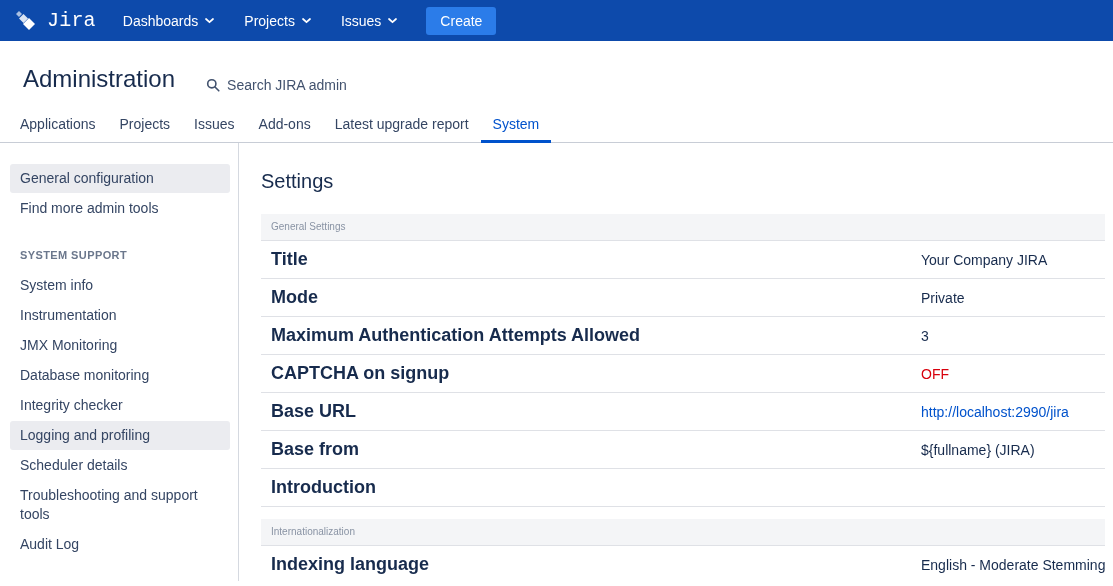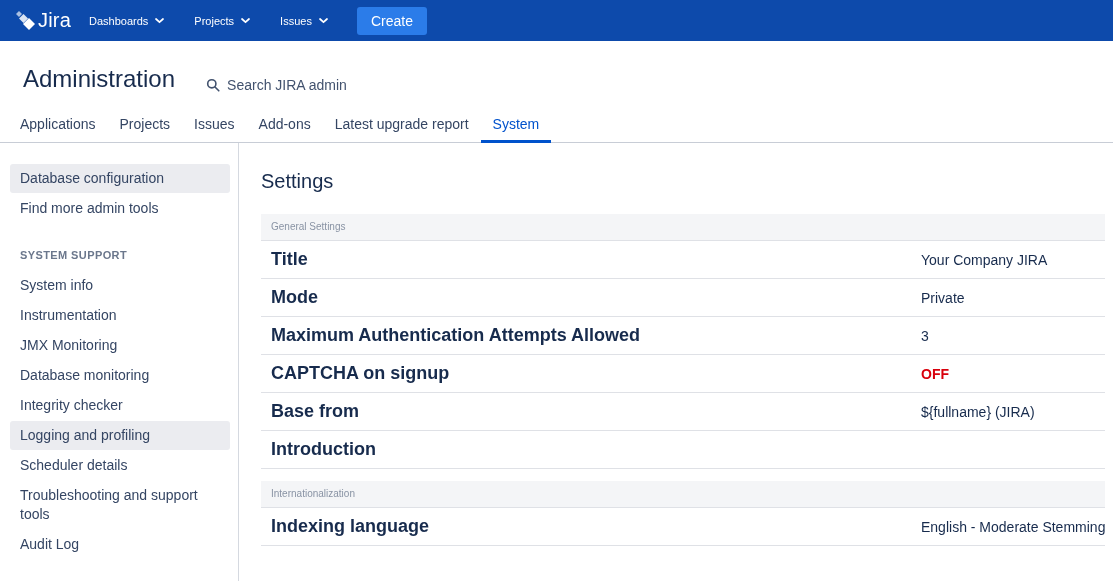--- a/index.html
+++ b/index.html
@@ -16,36 +16,37 @@
     height: 41px;
     background: #0d4aab;
     display: flex;
     align-items: center;
     padding: 0 10px 0 14px;
     color: #ffffff;
   }
   .brand {
     display: flex;
     align-items: center;
-    gap: 0;
-    margin-right: 3px;
-    cursor: pointer;
+    gap: 9px;
+    margin-right: 12px;
+    cursor: pointer;
+    font-family: Liberation Mono, monospace;
   }
   .brand-text {
     font-size: 20px;
     font-weight: 500;
     letter-spacing: 0.2px;
   }
   .nav-item {
     display: flex;
     align-items: center;
     gap: 7px;
     padding: 0 15px;
     height: 41px;
-    font-size: 11px;
+    font-size: 14px;
     font-weight: 500;
     cursor: pointer;
   }
   .create-btn {
     margin-left: 14px;
     background: #2b7ce9;
     color: #fff;
     border: none;
     border-radius: 3px;
     height: 28px;
@@ -168,21 +169,21 @@
     font-size: 18px;
     font-weight: 700;
     color: #172B4D;
   }
   .row-value {
     font-size: 14px;
     color: #172B4D;
     white-space: nowrap;
   }
   .row-value.link { color: #0052CC; cursor: pointer; }
-  .row-value.off  { color: #d8000c; font-weight: 700; }
+  .row-value.off  { color: #d8000c; font-weight: 400; }
 
   .icon { display: inline-flex; align-items: center; }
 </style>
 </head>
 <body>
 
 <div class="navbar">
   <div class="brand">
     <span class="icon">
       <svg width="24" height="24" viewBox="0 0 24 24">
@@ -239,21 +240,21 @@
   <div class="tab">Projects</div>
   <div class="tab">Issues</div>
   <div class="tab">Add-ons</div>
   <div class="tab">Latest upgrade report</div>
   <div class="tab active">System</div>
 </div>
 
 <div class="content">
 
   <div class="sidebar">
-    <div class="side-item highlight">Database configuration</div>
+    <div class="side-item highlight">General configuration</div>
     <div class="side-item">Find more admin tools</div>
 
     <div class="side-group-header">SYSTEM SUPPORT</div>
     <div class="side-item">System info</div>
     <div class="side-item">Instrumentation</div>
     <div class="side-item">JMX Monitoring</div>
     <div class="side-item">Database monitoring</div>
     <div class="side-item">Integrity checker</div>
     <div class="side-item highlight">Logging and profiling</div>
     <div class="side-item">Scheduler details</div>
@@ -277,20 +278,24 @@
     </div>
     <div class="settings-row">
       <div class="row-label">Maximum Authentication Attempts Allowed</div>
       <div class="row-value">3</div>
     </div>
     <div class="settings-row">
       <div class="row-label">CAPTCHA on signup</div>
       <div class="row-value off">OFF</div>
     </div>
     <div class="settings-row">
+      <div class="row-label">Base URL</div>
+      <div class="row-value link">http://localhost:2990/jira</div>
+    </div>
+    <div class="settings-row">
       <div class="row-label">Base from</div>
       <div class="row-value">${fullname} (JIRA)</div>
     </div>
     <div class="settings-row">
       <div class="row-label">Introduction</div>
       <div class="row-value"></div>
     </div>
 
     <div class="section-header">Internationalization</div>
 

